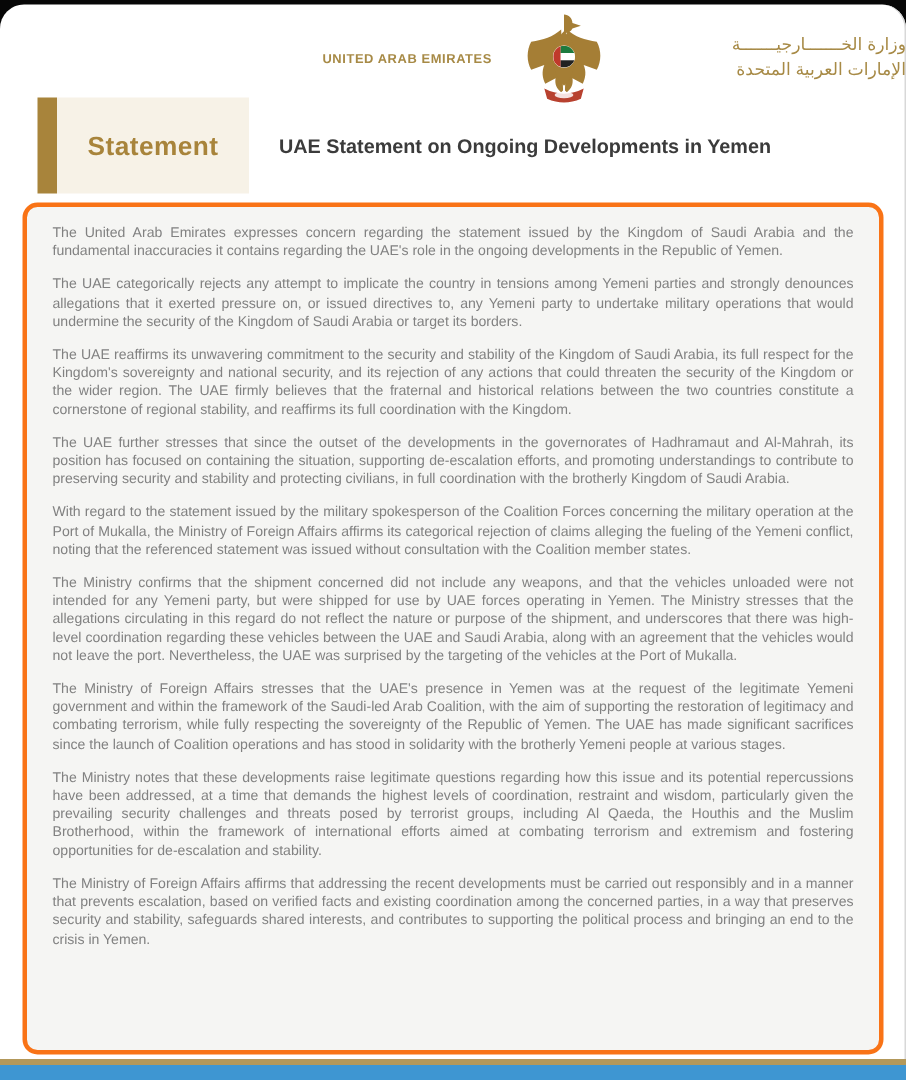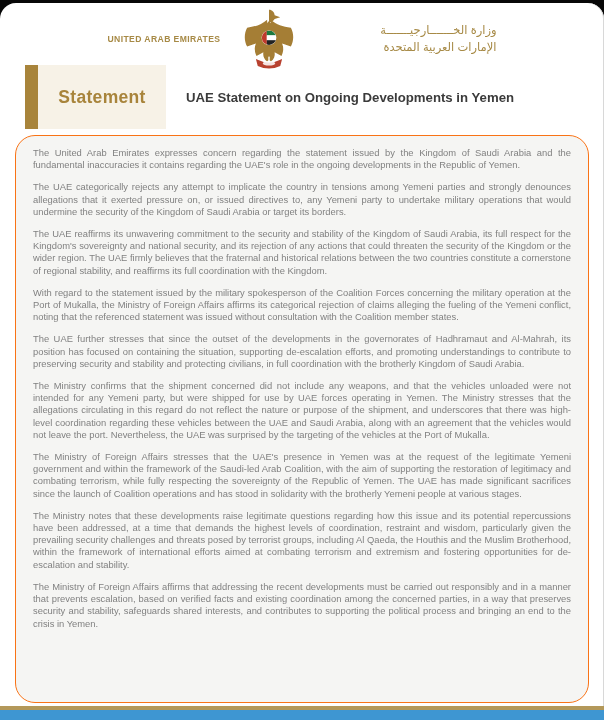--- a/index.html
+++ b/index.html
@@ -13,21 +13,21 @@
   .card{
     position:absolute;top:3px;left:0;right:0;bottom:0;
     background:#ffffff;
     border-radius:16px 16px 0 0;
     box-shadow:inset -1px 0 0 #d8d8d8;
     overflow:hidden;
   }
   
   .ministry-header{
     position:absolute;top:6px;left:0;right:0;
-    display:flex;justify-content:center;align-items:center;gap:15px;
+    display:flex;justify-content:flex-end;align-items:center;gap:15px;
   }
   .ministry-en{
     text-align:right;
     color:#a78a46;
     font-size:8.6px;font-weight:bold;
     letter-spacing:.4px;
     line-height:13px;
   }
   .emblem{width:66px;height:60px;flex:0 0 auto;}
   .ministry-ar{
@@ -53,22 +53,22 @@
   }
   .statement-title{
     align-self:center;
     margin-left:20px;
     color:#3b3b3b;font-size:13.2px;font-weight:bold;
   }
   
   .body-panel{
     position:absolute;left:15px;right:15px;top:132px;bottom:17px;
     background:#f5f5f3;
-    border:1px solid #f97316;
-    border-radius:20px;
+    border:3px solid #f97316;
+    border-radius:10px;
     padding:11px 17px 0 17px;
     box-sizing:border-box;
   }
   .body-panel p{
     margin:0 0 10px 0;
     color:#818181;
     font-size:9.4px;
     line-height:12.2px;
     text-align:justify;
   }
@@ -126,22 +126,22 @@
     <div class="statement-box">
       <span class="statement-label">Statement</span>
     </div>
     <div class="statement-title">UAE Statement on Ongoing Developments in Yemen</div>
   </div>
 
   <div class="body-panel">
     <p>The United Arab Emirates expresses concern regarding the statement issued by the Kingdom of Saudi Arabia and the fundamental inaccuracies it contains regarding the UAE's role in the ongoing developments in the Republic of Yemen.</p>
     <p>The UAE categorically rejects any attempt to implicate the country in tensions among Yemeni parties and strongly denounces allegations that it exerted pressure on, or issued directives to, any Yemeni party to undertake military operations that would undermine the security of the Kingdom of Saudi Arabia or target its borders.</p>
     <p>The UAE reaffirms its unwavering commitment to the security and stability of the Kingdom of Saudi Arabia, its full respect for the Kingdom's sovereignty and national security, and its rejection of any actions that could threaten the security of the Kingdom or the wider region. The UAE firmly believes that the fraternal and historical relations between the two countries constitute a cornerstone of regional stability, and reaffirms its full coordination with the Kingdom.</p>
+    <p>The UAE further stresses that since the outset of the developments in the governorates of Hadhramaut and Al-Mahrah, its position has focused on containing the situation, supporting de-escalation efforts, and promoting understandings to contribute to preserving security and stability and protecting civilians, in full coordination with the brotherly Kingdom of Saudi Arabia.</p>
     <p>With regard to the statement issued by the military spokesperson of the Coalition Forces concerning the military operation at the Port of Mukalla, the Ministry of Foreign Affairs affirms its categorical rejection of claims alleging the fueling of the Yemeni conflict, noting that the referenced statement was issued without consultation with the Coalition member states.</p>
-    <p>The UAE further stresses that since the outset of the developments in the governorates of Hadhramaut and Al-Mahrah, its position has focused on containing the situation, supporting de-escalation efforts, and promoting understandings to contribute to preserving security and stability and protecting civilians, in full coordination with the brotherly Kingdom of Saudi Arabia.</p>
     <p>The Ministry confirms that the shipment concerned did not include any weapons, and that the vehicles unloaded were not intended for any Yemeni party, but were shipped for use by UAE forces operating in Yemen. The Ministry stresses that the allegations circulating in this regard do not reflect the nature or purpose of the shipment, and underscores that there was high-level coordination regarding these vehicles between the UAE and Saudi Arabia, along with an agreement that the vehicles would not leave the port. Nevertheless, the UAE was surprised by the targeting of the vehicles at the Port of Mukalla.</p>
     <p>The Ministry of Foreign Affairs stresses that the UAE's presence in Yemen was at the request of the legitimate Yemeni government and within the framework of the Saudi-led Arab Coalition, with the aim of supporting the restoration of legitimacy and combating terrorism, while fully respecting the sovereignty of the Republic of Yemen. The UAE has made significant sacrifices since the launch of Coalition operations and has stood in solidarity with the brotherly Yemeni people at various stages.</p>
     <p>The Ministry notes that these developments raise legitimate questions regarding how this issue and its potential repercussions have been addressed, at a time that demands the highest levels of coordination, restraint and wisdom, particularly given the prevailing security challenges and threats posed by terrorist groups, including Al Qaeda, the Houthis and the Muslim Brotherhood, within the framework of international efforts aimed at combating terrorism and extremism and fostering opportunities for de-escalation and stability.</p>
     <p>The Ministry of Foreign Affairs affirms that addressing the recent developments must be carried out responsibly and in a manner that prevents escalation, based on verified facts and existing coordination among the concerned parties, in a way that preserves security and stability, safeguards shared interests, and contributes to supporting the political process and bringing an end to the crisis in Yemen.</p>
   </div>
 
   <div class="footer-gold-line"></div>
   <div class="footer-blue-bar"></div>
 
 </div>

